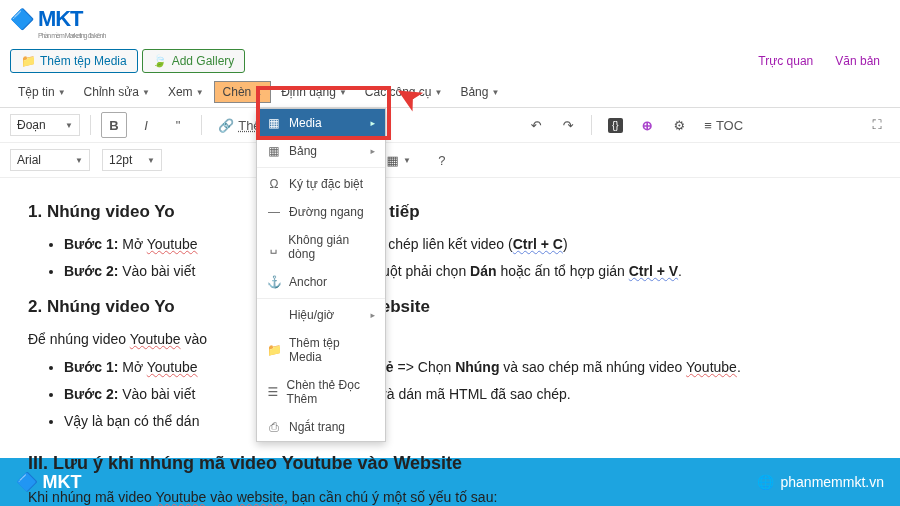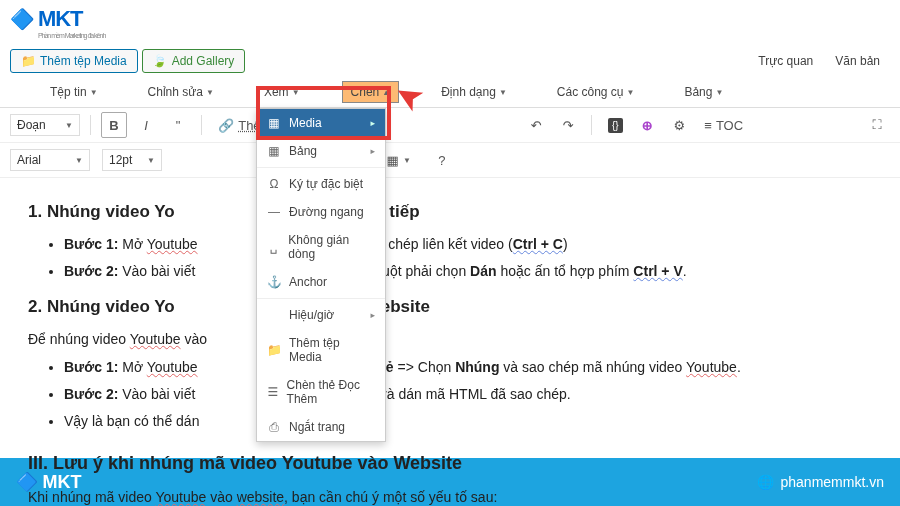--- a/index.html
+++ b/index.html
@@ -7,24 +7,24 @@
 
 .topbar { display: flex; align-items: center; padding: 6px 10px; }
 .logo { font-weight: 900; font-size: 22px; color: #0066cc; letter-spacing: -1px; display: flex; align-items: baseline; gap: 4px; }
 .logo-icon { font-size: 20px; }
 .logo-sub { font-size: 7px; font-weight: 400; color: #888; display: block; }
 
 .media-row { display: flex; align-items: center; gap: 4px; padding: 4px 10px; }
 .btn-border { border: 1px solid #0073aa; color: #0073aa; background: #f7f7f7; padding: 4px 10px; border-radius: 3px; font-size: 12px; display: flex; align-items: center; gap: 4px; cursor: pointer; }
 .btn-border.green { border-color: #3a8a3a; color: #3a8a3a; }
 .tabs-right { margin-left: auto; display: flex; gap: 2px; }
-.tab-link { padding: 4px 10px; color: #404040; font-size: 12px; cursor: pointer; }
+.tab-link { padding: 4px 10px; color: #a21caf; font-size: 12px; cursor: pointer; }
 
 .menurow { display: flex; align-items: center; gap: 2px; padding: 4px 10px; border-bottom: 1px solid #ddd; font-size: 12px; }
-.menuitem { padding: 3px 8px; cursor: pointer; color: #444; display: flex; align-items: center; gap: 3px; margin-left: 32px; }
+.menuitem { padding: 3px 8px; cursor: pointer; color: #444; display: flex; align-items: center; gap: 3px; }
 .menuitem.active { border: 1px solid #888; background: #fdba74; }
 .caret { font-size: 8px; color: #666; }
 
 .toolbar { display: flex; align-items: center; gap: 6px; padding: 4px 10px; border-bottom: 1px solid #eee; position: relative; }
 .toolbar2 { display: flex; align-items: center; gap: 12px; padding: 4px 10px; border-bottom: 1px solid #eee; }
 .select { border: 1px solid #ddd; padding: 3px 6px; font-size: 12px; min-width: 70px; display: flex; justify-content: space-between; align-items: center; background: #fff; }
 .tbtn { width: 26px; height: 26px; display: flex; align-items: center; justify-content: center; cursor: pointer; color: #555; font-size: 13px; border-radius: 2px; }
 .tbtn.boxed { border: 1px solid #aaa; font-weight: bold; }
 .tbtn.wide { width: auto; padding: 0 6px; gap: 4px; }
 .sep { width: 1px; height: 20px; background: #ddd; margin: 0 4px; }
@@ -209,21 +209,21 @@
   <div class="dd-item">
       <span class="dd-ico">⎙</span>
       <span>Ngắt trang</span>
     </div>
 </div>
 
 <div class="content">
   <h3><span>1. Nhúng video Yo</span><span style="visibility:hidden">xxxxxxxxxxxxxxxx</span><span>ite trực tiếp</span></h3>
   <ul>
     <li><b>Bước 1:</b><span> Mở </span><span class="wavy">Youtube</span><span style="visibility:hidden">xxxxxxxxxxxxxxxxxx</span><span>ng và sao chép liên kết video (</span><b class="wavy-b">Ctrl + C</b><span>)</span></li>
-    <li><b>Bước 2:</b><span> Vào bài viết</span><span style="visibility:hidden">xxxxxxxxxxxxxxxxxx</span><span class="wavy">utube</span><span>. Chuột phải chọn </span><b>Dán</b><span> hoặc ấn tổ hợp phím </span><b class="wavy-b">Ctrl + V</b><span>.</span></li>
+    <li><b>Bước 2:</b><span> Vào bài viết</span><span style="visibility:hidden">xxxxxxxxxxxxxxxxxx</span><span class="wavy">utube</span><span>. Chuột phải chọn </span><b>Dán</b><span> hoặc ấn tổ hợp gián </span><b class="wavy-b">Ctrl + V</b><span>.</span></li>
   </ul>
   <h3><span>2. Nhúng video Yo</span><span style="visibility:hidden">xxxxxxxxxxxxxxxx</span><span> trên website</span></h3>
   <p><span>Để nhúng video </span><span class="wavy">Youtube</span><span> vào</span><span style="visibility:hidden">xxxxxxxxxxxxxxxxxx</span><span> bước:</span></p>
   <ul>
     <li><b>Bước 1:</b><span> Mở </span><span class="wavy">Youtube</span><span style="visibility:hidden">xxxxxxxxxxxxxxxx</span><span>chọn </span><b>Chia sẻ</b><span> =&gt; Chọn </span><b>Nhúng</b><span> và sao chép mã nhúng video </span><span class="wavy">Youtube</span><span>.</span></li>
     <li><b>Bước 2:</b><span> Vào bài viết</span><span style="visibility:hidden">xxxxxxxxxxxxxxxx</span><span> =&gt; </span><b>Nhúng</b><span> và dán mã HTML đã sao chép.</span></li>
     <li><span>Vậy là bạn có thể dán</span><span style="visibility:hidden">xxxxxxxxxxxxxxxx</span><span> dễ dàng.</span></li>
   </ul>
   <h2>III. Lưu ý khi nhúng mã video Youtube vào Website</h2>
   <p><span>Khi nhúng mã video </span><span class="wavy">Youtube</span><span> vào </span><span class="wavy">website</span><span>, bạn cần chú ý một số yếu tố sau:</span></p>

